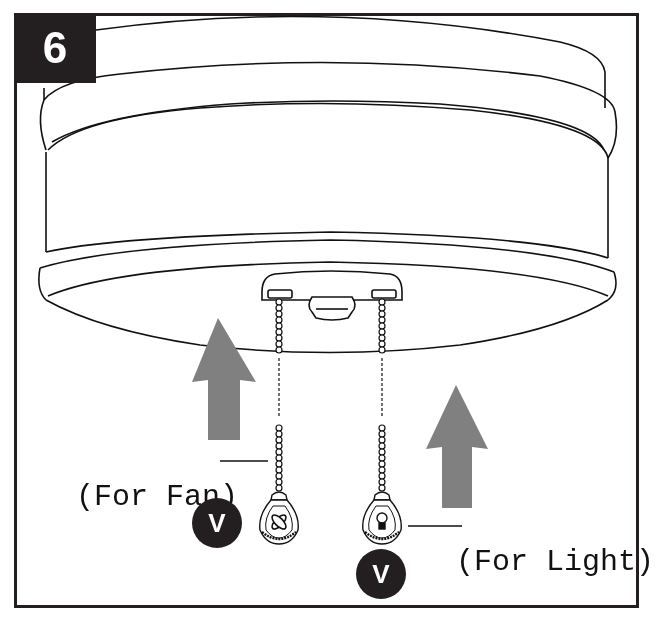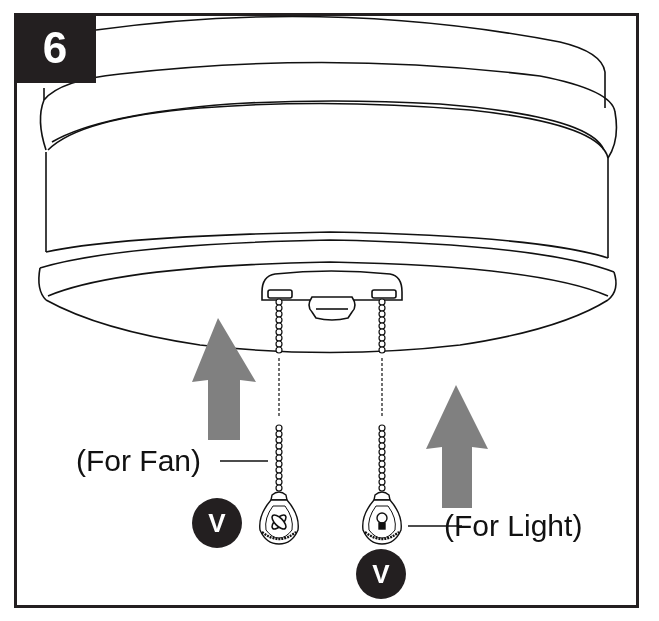--- a/index.html
+++ b/index.html
@@ -1,20 +1,20 @@
 <!DOCTYPE html>
 <html><head>
 <meta charset="utf-8">
 <style>
   html, body { margin: 0; padding: 0; background: #ffffff; }
   body { width: 659px; height: 621px; position: relative; overflow: hidden; font-family: "Liberation Sans", sans-serif; }
   .frame { position: absolute; left: 14px; top: 13px; width: 619px; height: 589px; border: 3px solid #231f20; background: #fff; }
   .step-badge { position: absolute; left: 14px; top: 13px; width: 82px; height: 70px; background: #231f20; color: #fff; font-family: "Liberation Sans", sans-serif; font-weight: bold; font-size: 44px; display: flex; align-items: center; justify-content: center; z-index: 3; }
   svg.art { position: absolute; left: 0; top: 0; z-index: 2; }
-  .label { position: absolute; font-family: Liberation Sans, sans-serif; font-size: 30px; color: #111; z-index: 4; white-space: nowrap; line-height: 1; }
+  .label { position: absolute; font-family: Liberation Mono, monospace; font-size: 30px; color: #111; z-index: 4; white-space: nowrap; line-height: 1; margin-top: 36px; }
   .v-badge { position: absolute; width: 50px; height: 50px; border-radius: 50%; background: #231f20; color: #fff; font-weight: bold; font-size: 26px; display: flex; align-items: center; justify-content: center; z-index: 4; font-family: "Liberation Sans", sans-serif; }
 </style>
 </head>
 <body>
 
 <div class="frame"></div>
 <div class="step-badge">6</div>
 
 <svg class="art" width="659" height="621" viewBox="0 0 659 621">
   <g fill="none" stroke="#111" stroke-width="1.6">
@@ -116,16 +116,16 @@
   </g>
 
   <path d="M218,318 L256,382 L240,380 L240,440 L208,440 L208,380 L192,382 Z" fill="#808080"></path>
   <path d="M456,385 L488,449 L472,447 L472,508 L442,508 L442,447 L426,449 Z" fill="#808080"></path>
 
   <line x1="220" y1="461" x2="268" y2="461" stroke="#111" stroke-width="1.4"></line>
   <line x1="408" y1="526" x2="462" y2="526" stroke="#111" stroke-width="1.4"></line>
 </svg>
 
 <div class="label" style="left:76px; top:446px;">(For Fan)</div>
-<div class="label" style="left:444px; top:511px;">(For Light)</div>
+<div class="label" style="left:456px; top:511px;">(For Light)</div>
 
 <div class="v-badge" style="left:192px; top:498px;">V</div>
 <div class="v-badge" style="left:356px; top:549px;">V</div>
 
 </body></html>

